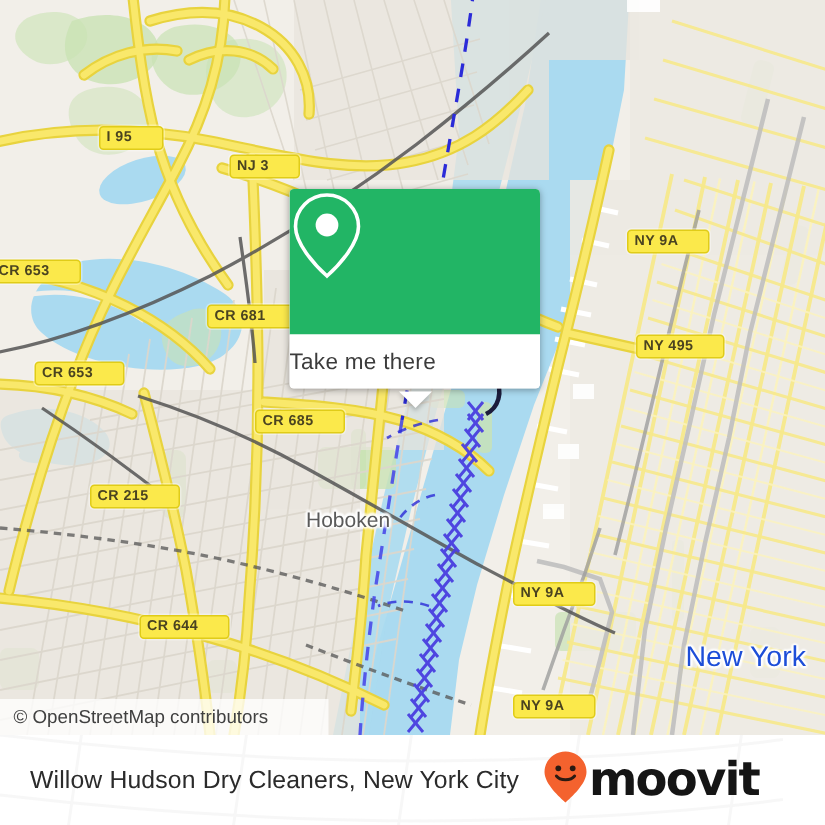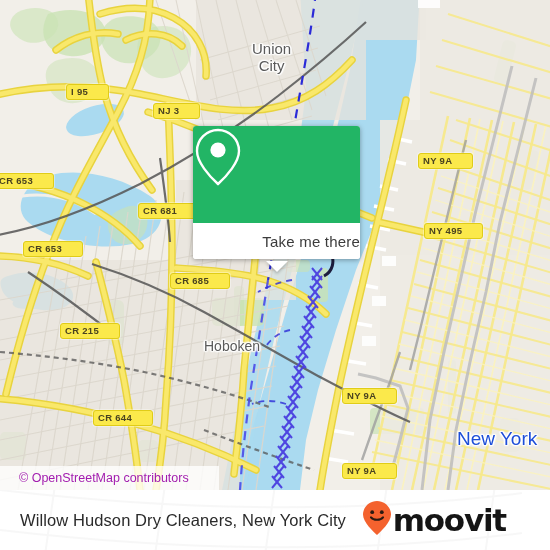--- a/index.html
+++ b/index.html
@@ -37,37 +37,37 @@
   .popup{
     position:absolute;left:193px;top:126px;width:167px;
     border-radius:3px;overflow:hidden;
     box-shadow:0 1px 5px rgba(0,0,0,.35);
     background:#ffffff;
   }
   .popup-head{
     height:97px;background:#22B565;display:flex;align-items:center;justify-content:center;
   }
   .popup-foot{
-    height:36px;background:#ffffff;display:flex;align-items:center;justify-content:flex-end;
+    height:36px;background:#ffffff;display:flex;align-items:center;justify-content:flex-start;
   }
   .popup-foot .label{font-size:15px;color:#3c3c3c;letter-spacing:.2px;}
   .popup-tail{
     position:absolute;left:266px;top:261px;width:0;height:0;
     border-left:11px solid transparent;border-right:11px solid transparent;
     border-top:11px solid #ffffff;
     filter:drop-shadow(0 2px 1.5px rgba(0,0,0,.22));
   }
 
   
   .attrib{
     position:absolute;left:0;top:466px;width:219px;height:24px;
     background:rgba(255,255,255,.78);
     display:flex;align-items:center;
   }
-  .attrib span{font-size:12.5px;color:#a21caf;padding-left:19px;}
+  .attrib span{font-size:12.5px;color:#404040;padding-left:9px;}
 
   
   .footer{
     position:absolute;left:0;top:490px;width:522px;height:60px;background:#ffffff;
     display:flex;align-items:center;overflow:hidden;
   }
   .footer-ghost{
     position:absolute;left:0;top:-30px;width:550px;height:120px;opacity:.055;
   }
   .footer-title{
@@ -373,24 +373,20 @@
     <div class="shield" style="left:138px;top:203px;">CR 681</div>
     <div class="shield" style="left:418px;top:153px;">NY 9A</div>
     <div class="shield" style="left:404px;top:223px;margin-left:20px;">NY 495</div>
     <div class="shield" style="left:23px;top:241px;">CR 653</div>
     <div class="shield" style="left:170px;top:273px;">CR 685</div>
     <div class="shield" style="left:60px;top:323px;">CR 215</div>
     <div class="shield" style="left:342px;top:388px;">NY 9A</div>
     <div class="shield" style="left:57px;top:410px;margin-left:36px;">CR 644</div>
     <div class="shield" style="left:342px;top:463px;">NY 9A</div>
 
-    <div class="place city two-line" style="left:252px;top:40px;">
-      <div>Union</div>
-      <div>City</div>
-    </div>
     <div class="place town" style="left:204px;top:338px;">Hoboken</div>
     <div class="place big" style="left:457px;top:428px;">New York</div>
 
     <div class="popup">
       <div class="popup-head">
         <span>
           <svg width="50" height="62" viewBox="0 0 50 62" aria-hidden="true">
             <path d="M25 4 C13.4 4 4 13.4 4 25 C4 36 16 50 25 58 C34 50 46 36 46 25 C46 13.4 36.6 4 25 4 Z" fill="none" stroke="#ffffff" stroke-width="2.4"></path>
             <circle cx="25" cy="24" r="7.6" fill="#ffffff"></circle>
           </svg>

